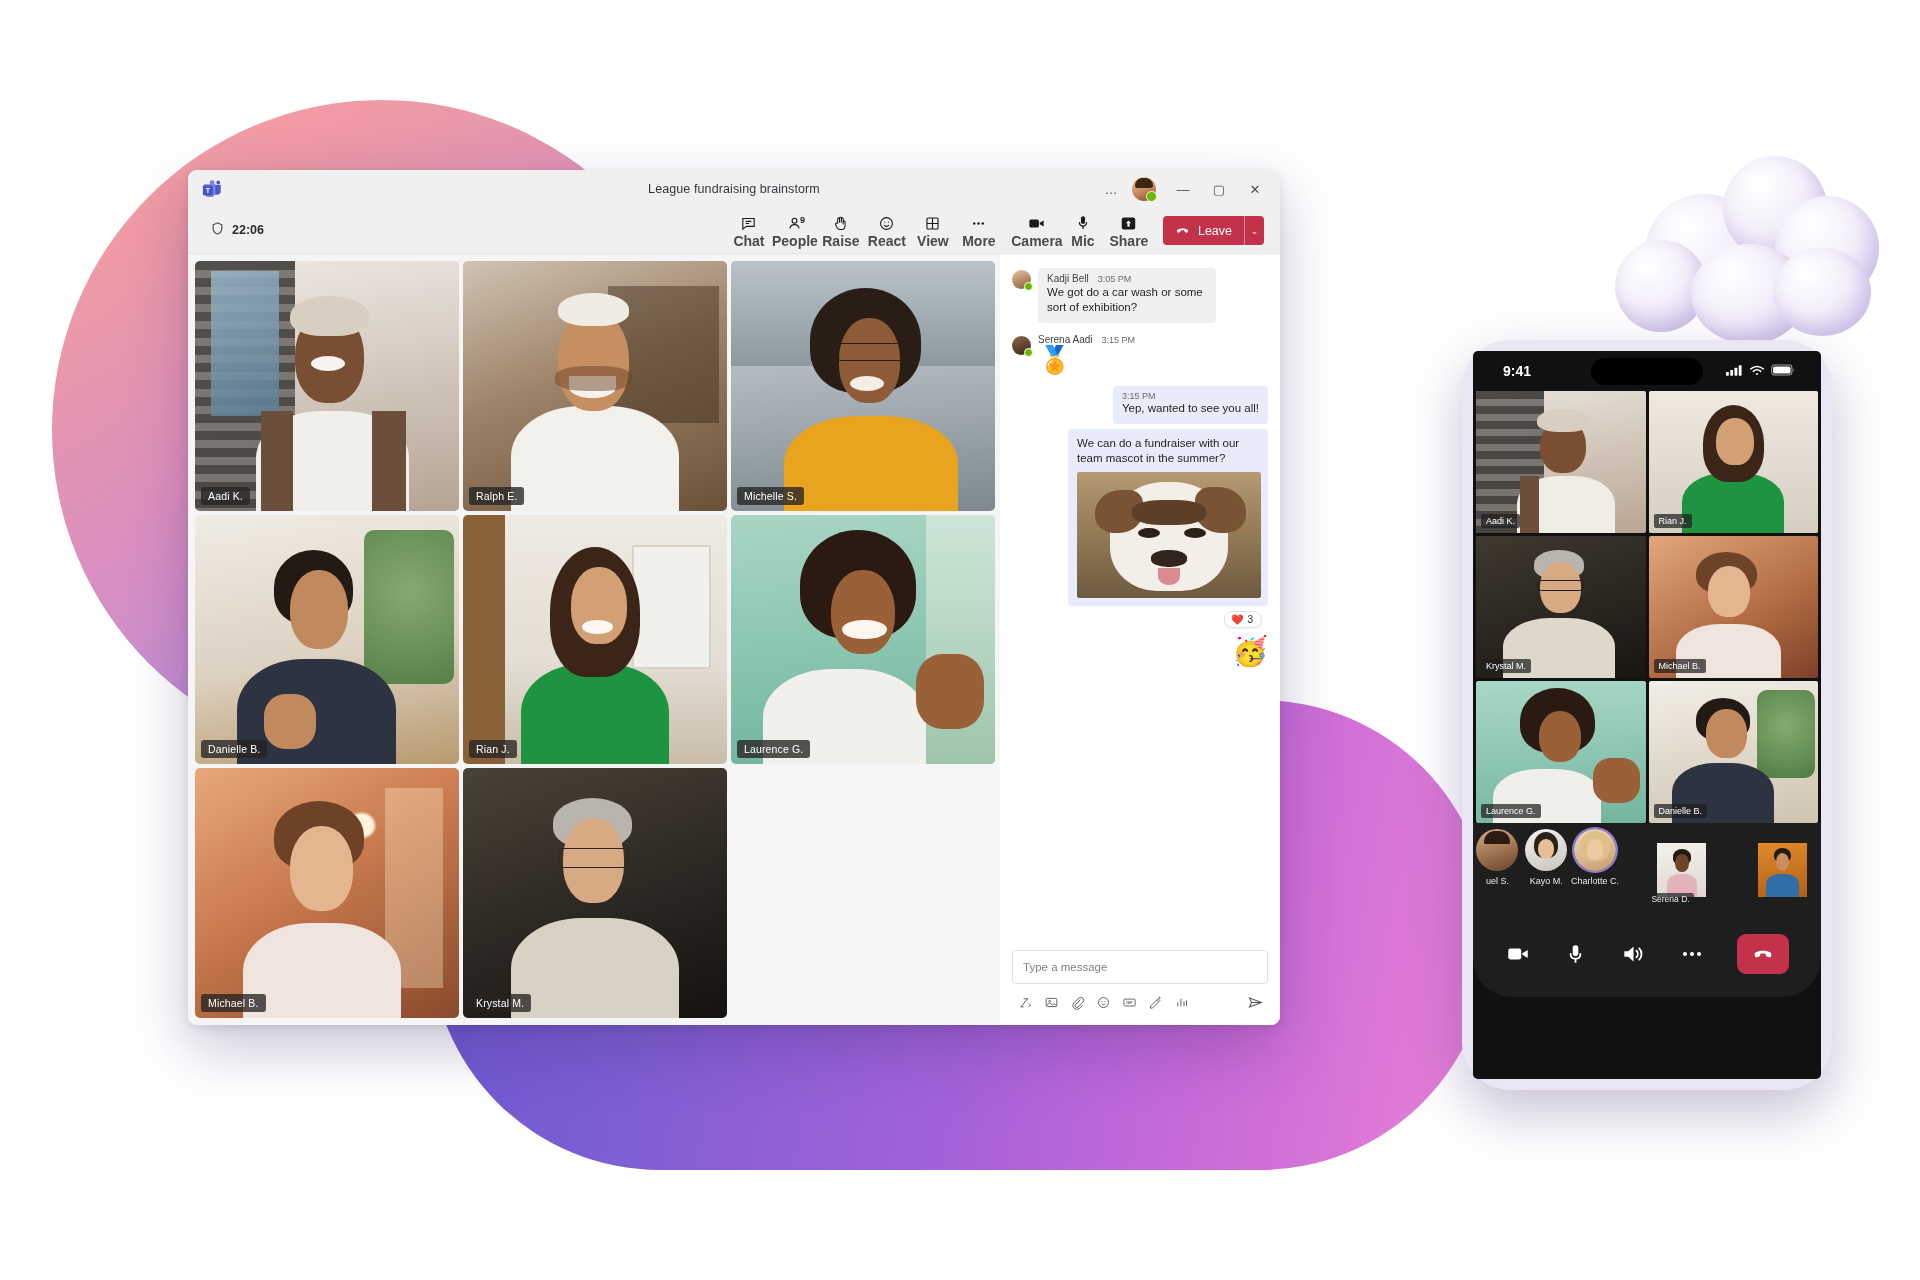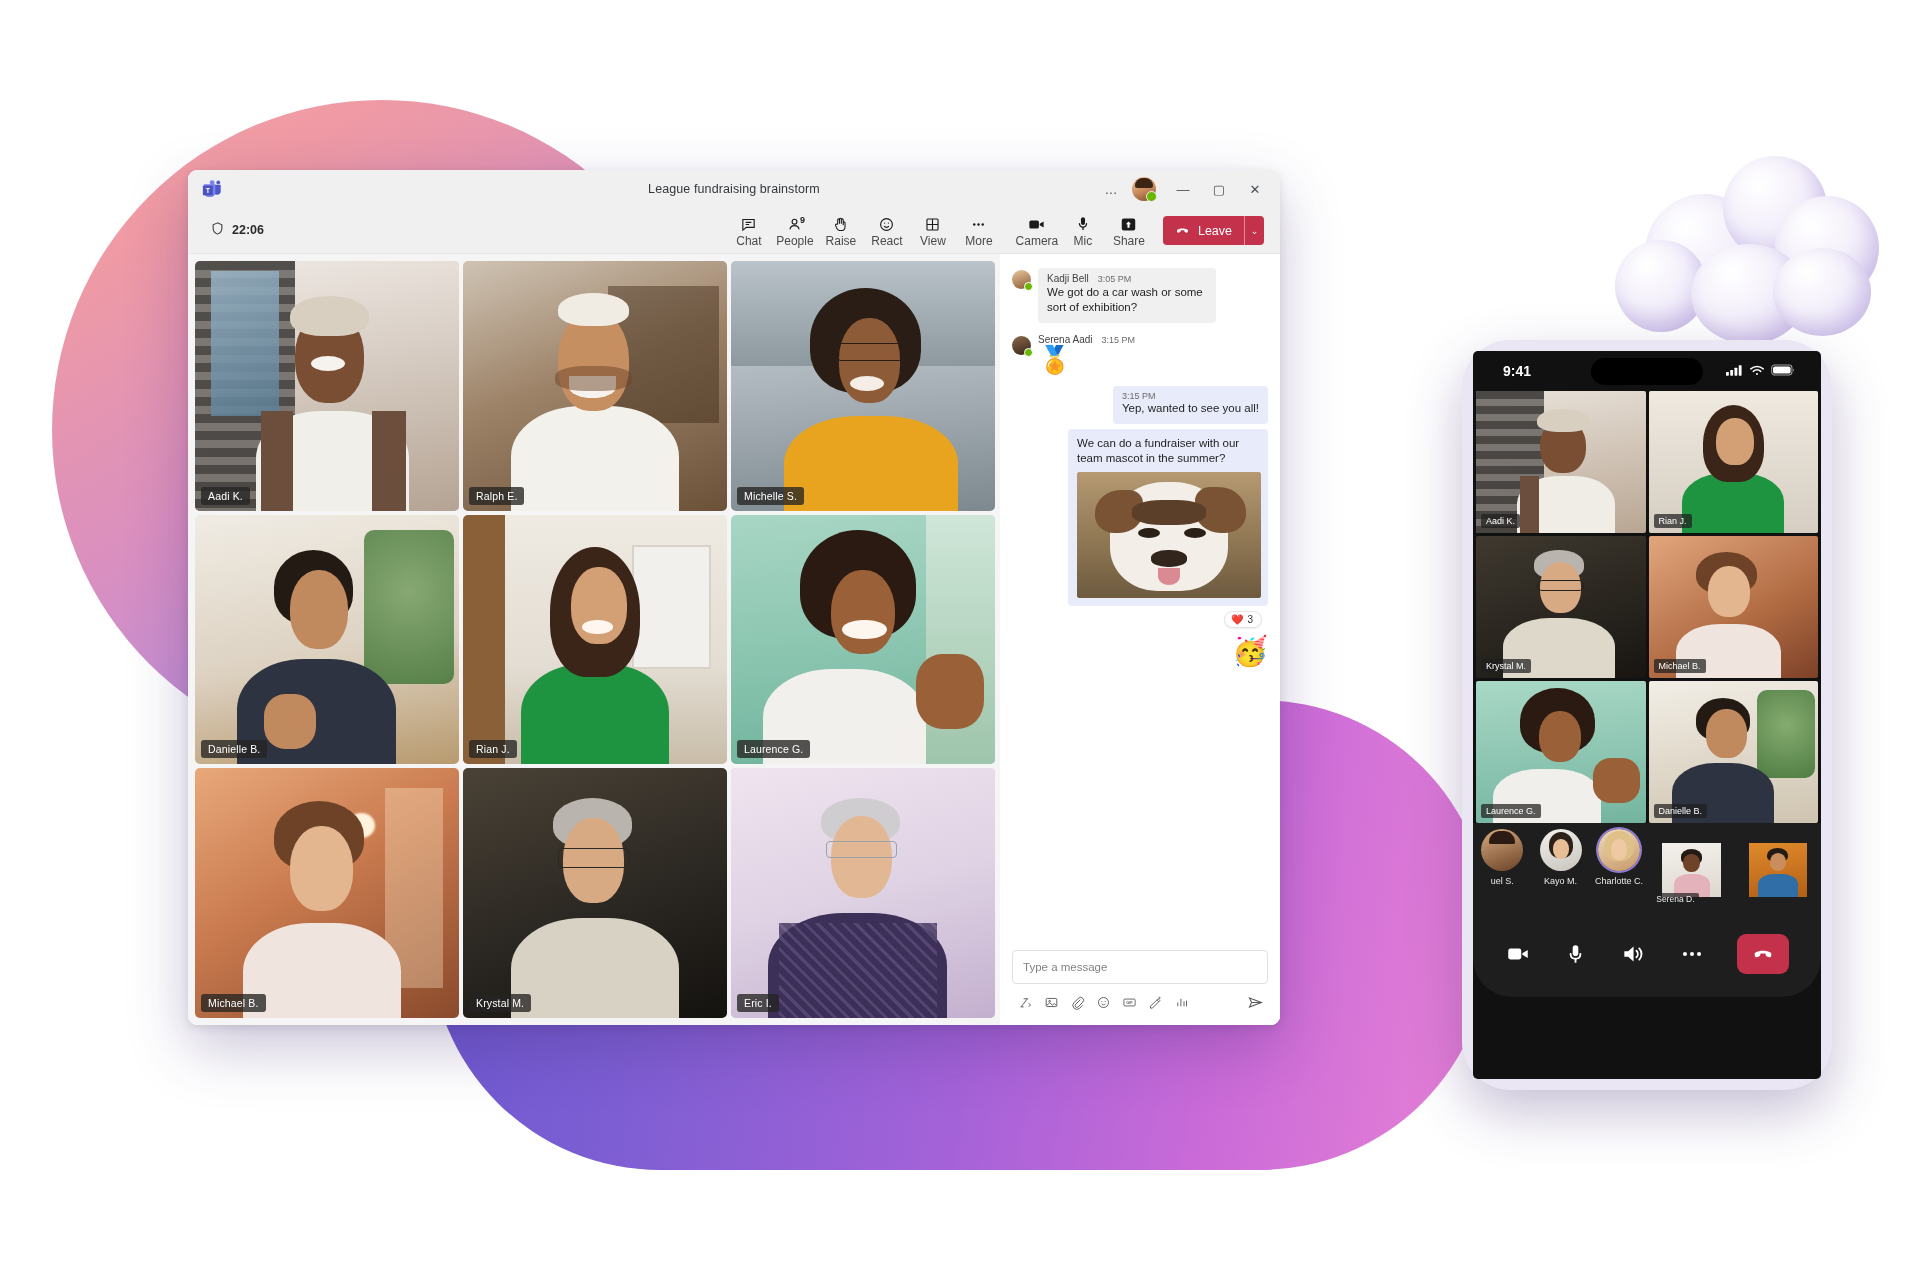--- a/index.html
+++ b/index.html
@@ -55,21 +55,21 @@
   #tb-avatar .hair{ position:absolute; left:3px; top:1px; width:18px; height:10px; border-radius:9px 9px 3px 3px; background:#3c2416; }
 
   
   #toolbar { position:relative; height:46px; background:#f0f0f0; border-bottom:1px solid #e6e6e6; }
   #meet-timer { position:absolute; left:22px; top:13px; display:flex; align-items:center; gap:7px;
     font-size:12.5px; color:#2b2b2b; font-weight:700; }
   #controls { position:absolute; right:16px; top:3px; display:flex; align-items:flex-start; gap:2px; }
   .ctl { width:44px; height:40px; display:flex; flex-direction:column; align-items:center;
          justify-content:center; gap:2px; border-radius:4px; cursor:pointer; position:relative; }
   .ctl .ci { height:17px; display:flex; align-items:center; justify-content:center; color:#1b1b1b; }
-  .ctl .cl { font-size:12px; color:#4a4a4a; line-height:1; }
+  .ctl .cl { font-size:14px; color:#4a4a4a; line-height:1;font-weight:bold; }
   .ctl .badge { position:absolute; left:27px; top:4px; font-size:9px; color:#1b1b1b; font-weight:600; }
   .ctl-sep { width:10px; }
   #leave-btn { display:flex; align-items:center; height:29px; margin-top:5px; margin-left:10px;
     background:#c4314b; border-radius:4px; color:#fff; overflow:hidden; cursor:pointer; }
   #leave-main { display:flex; align-items:center; gap:7px; padding:0 12px 0 11px; height:100%; font-size:12.5px; }
   #leave-caret { width:20px; height:100%; display:flex; align-items:center; justify-content:center;
     border-left:1px solid rgba(255,255,255,.45); font-size:9px; }
 
   
   #win-body { position:relative; height:771px; display:flex; background:#f5f5f5; }
@@ -128,21 +128,21 @@
   #status-right { display:flex; align-items:center; gap:6px; }
   #pgrid { display:grid; grid-template-columns:1fr 1fr; gap:3px; padding:0 3px; }
   .ptile { position:relative; height:142px; overflow:hidden; border-radius:2px; }
   .ptile .pnm { position:absolute; left:5px; bottom:5px; background:rgba(30,30,30,.72); color:#fff;
     font-size:9px; padding:2px 5px; border-radius:2px; }
   .ptile.pspk { box-shadow: inset 0 0 0 2px #1f9b4e; }
   #pstrip { display:flex; align-items:flex-start; gap:0; height:88px; background:#1e1e1e; padding-top:6px; }
   .pp { flex:1; display:flex; flex-direction:column; align-items:center; gap:5px; position:relative; height:100%; }
   .pp .pavatar { width:42px; height:42px; border-radius:50%; overflow:hidden; position:relative; }
   .pp .ptxt { font-size:9px; color:#e9e9e9; }
-  .pp.vid { padding:14px; }
+  .pp.vid { padding:14px;margin-left:24px; }
   .pp.vid .vbox { width:100%; height:76px; position:relative; overflow:hidden; }
   .pp.vid .ptxt { position:absolute; left:4px; bottom:6px; background:rgba(30,30,30,.7); padding:1px 4px;
     border-radius:2px; font-size:8.5px; }
   .ring { box-shadow:0 0 0 2px #8e7cd6; }
   #pbar { height:86px; background:#1e1e1e; display:flex; align-items:center; justify-content:space-around;
     padding:0 16px; border-radius:0 0 39px 39px; }
   .pbtn { color:#fff; display:flex; align-items:center; justify-content:center; }
   #pend { width:52px; height:40px; background:#c4314b; border-radius:9px; display:flex;
     align-items:center; justify-content:center; }
 
@@ -403,30 +403,20 @@
         <div class="tile">
           <div class="ph" style="background:linear-gradient(160deg,#4a4236 0%,#2b2722 55%,#14120f 100%)">
             <div class="body" style="left:18%;top:60%;width:64%;height:48%;background:#d8d2c4"></div>
             <div class="hair2" style="left:34%;top:12%;width:30%;height:20%;background:#b9b5ae"></div>
             <div class="face" style="left:38%;top:20%;width:23%;height:34%;background:#d8aa84"></div>
             <div style="position:absolute;left:36%;top:32%;width:27%;height:8%;border:1.6px solid #2b2722;border-radius:5px"></div>
           </div>
           <div class="nm">Krystal M.</div>
         </div>
 
-        <div class="tile spk">
-          <div class="ph" style="background:linear-gradient(165deg,#efe4ef 0%,#dfd2e4 50%,#c3b0cf 100%)">
-            <div class="body" style="left:14%;top:58%;width:68%;height:50%;background:#3d3058"></div>
-            <div style="position:absolute;left:18%;top:62%;width:60%;height:40%;background:repeating-linear-gradient(45deg,#3d3058 0 6px,#5a4a78 6px 9px);opacity:.8"></div>
-            <div class="hair2" style="left:34%;top:12%;width:30%;height:18%;background:#cfcdd0"></div>
-            <div class="face" style="left:38%;top:19%;width:23%;height:33%;background:#e2b894"></div>
-            <div style="position:absolute;left:36%;top:29%;width:27%;height:7%;border:1.4px solid #9aa1a8;border-radius:4px"></div>
-          </div>
-          <div class="nm">Eric I.</div>
-        </div>
       </div>
 
       <div id="chat-panel">
         <div id="chat-scroll">
 
           <div class="msg">
             <div class="av" style="background:linear-gradient(160deg,#e9c79e,#8a5a36)"></div>
             <div class="bubble">
               <div class="mh">
                 <span class="mname">Kadji Bell</span>

